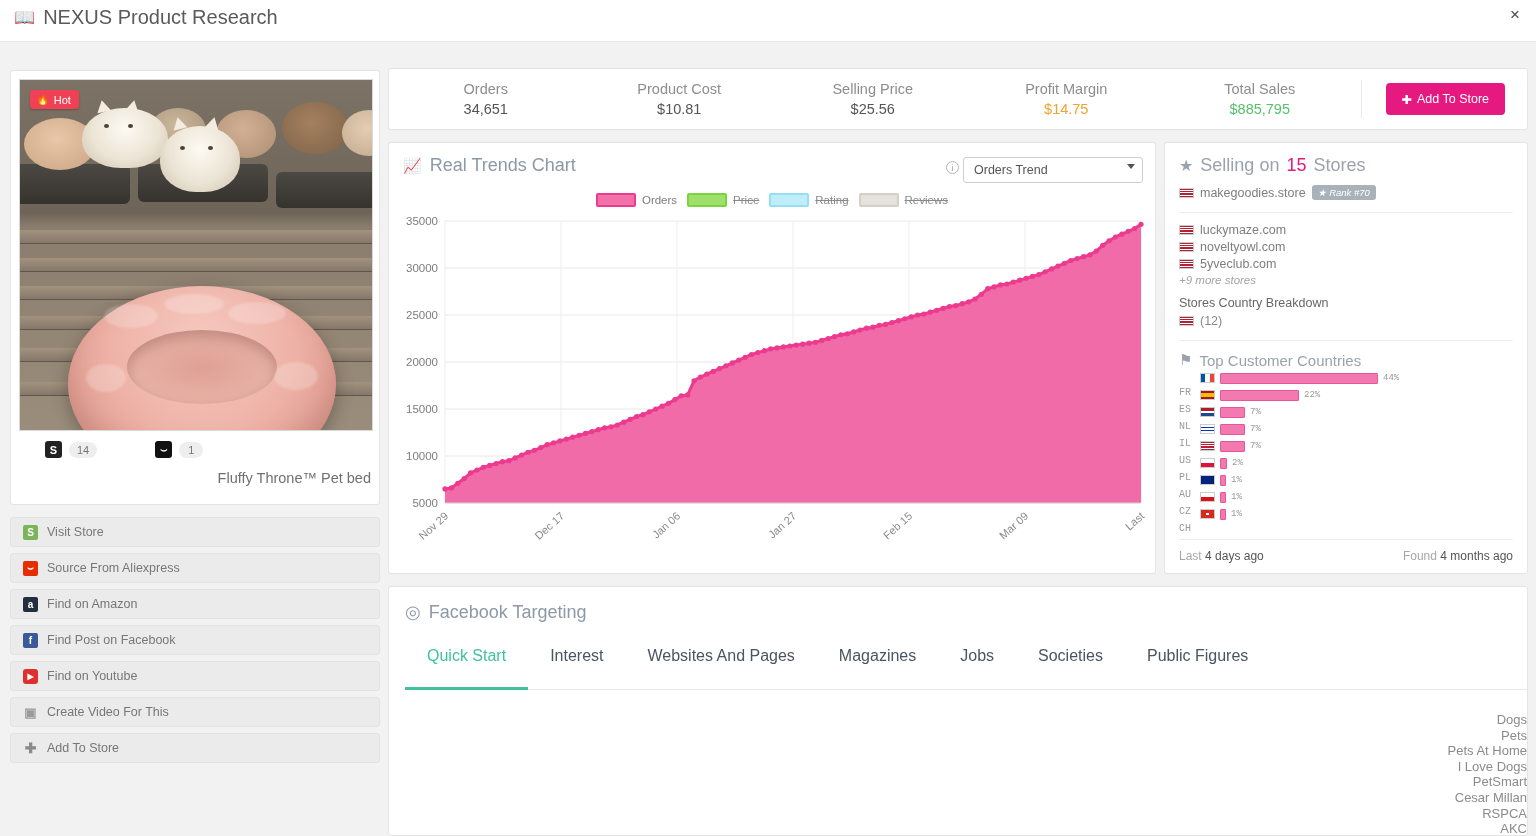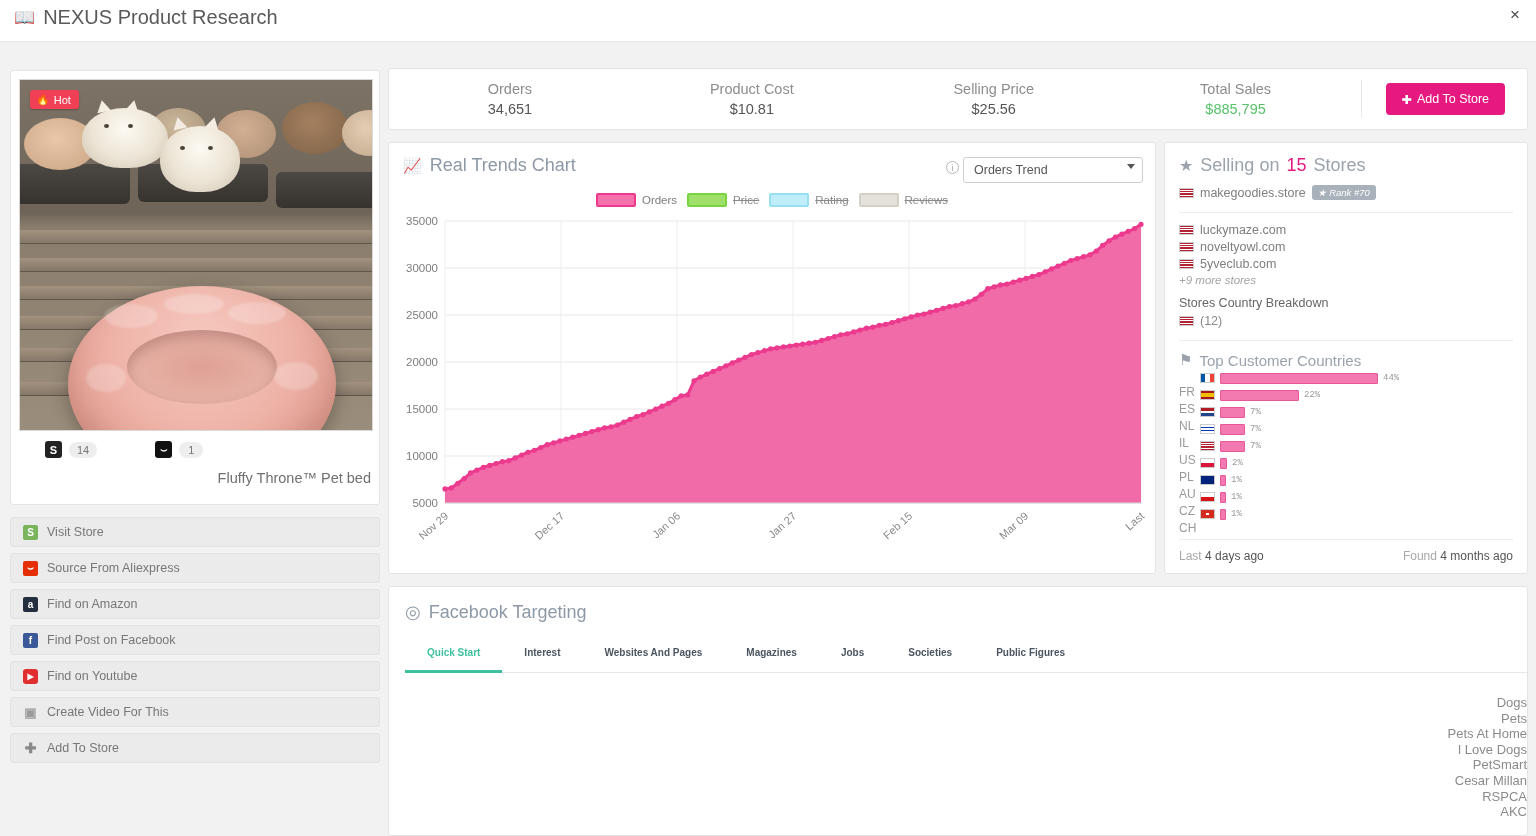--- a/index.html
+++ b/index.html
@@ -236,21 +236,21 @@
     font-size: 12.5px; color: #8a8a8a;
   }
 
   .countries-title {
     font-size: 15px; color: #9aa3ad; display: flex; align-items: center; gap: 7px;
     margin-top: 6px;
   }
   .country-row {
     display: flex; align-items: center; gap: 5px; height: 16px; margin-top: 1px;
   }
-  .cc { font-size: 12px; color: #9a9a9a; width: 16px; font-family: Liberation Sans, sans-serif; margin-top: 28px; }
+  .cc { font-size: 10px; color: #9a9a9a; width: 16px; font-family: Liberation Mono, monospace; margin-top: 28px; }
   .cbar { height: 11px; background: #f27ab0; border: 1px solid #e8569a; border-radius: 1px; }
   .cpct { font-size: 9px; color: #9a9a9a; font-family: "Liberation Mono", monospace; }
 
   .stores-footer {
     position: absolute; left: 14px; right: 14px; bottom: 10px;
     border-top: 1px solid #ececec; padding-top: 9px;
     display: flex; justify-content: space-between;
     font-size: 12px; color: #555;
   }
   .stores-footer .muted { color: #a8a8a8; }
@@ -262,22 +262,22 @@
     padding: 14px 0 0 16px; overflow: hidden;
   }
   .fb-title {
     font-size: 18px; color: #8d99a6; display: flex; align-items: center; gap: 8px;
   }
   .fb-tabs {
     display: flex; gap: 0; margin-top: 16px; border-bottom: 1px solid #e8e8e8;
     width: 1124px;
   }
   .fb-tab {
-    padding: 8px 22px 12px 22px; font-size: 10px; color: #4a5560;
-    font-weight: bold; cursor: pointer; border-bottom: 3px solid transparent;
+    padding: 8px 22px 22px 22px; font-size: 16px; color: #4a5560;
+    font-weight: normal; cursor: pointer; border-bottom: 3px solid transparent;
     margin-bottom: -1px; white-space: nowrap;
   }
   .fb-tab.active { color: #3fc1a0; border-bottom-color: #3fc1a0; }
   .interest-list { margin: 22px 0 0 34px; }
   .interest-item { font-size: 13px; color: #8b8b8b; line-height: 15.6px; text-align: right; }
 </style>
 </head>
 <body>
 
 <div class="app">
@@ -388,20 +388,24 @@
       <div class="stat-label">Orders</div>
       <div class="stat-value">34,651</div>
     </div>
     <div class="stat">
       <div class="stat-label">Product Cost</div>
       <div class="stat-value">$10.81</div>
     </div>
     <div class="stat">
       <div class="stat-label">Selling Price</div>
       <div class="stat-value">$25.56</div>
+    </div>
+    <div class="stat">
+      <div class="stat-label">Profit Margin</div>
+      <div class="stat-value orange">$14.75</div>
     </div>
     <div class="stat">
       <div class="stat-label">Total Sales</div>
       <div class="stat-value green">$885,795</div>
     </div>
     <div class="stat-sep"></div>
     <button class="add-store-btn">
       <span>✚</span>
       <span>Add To Store</span>
     </button>

